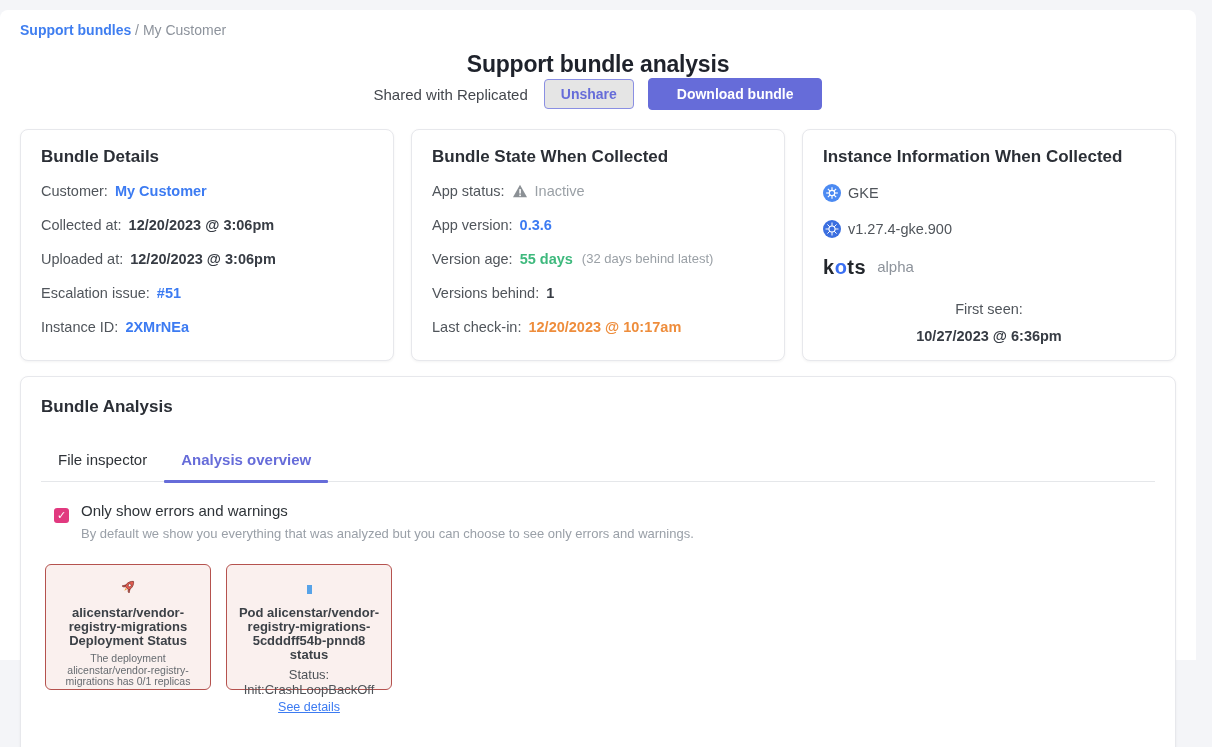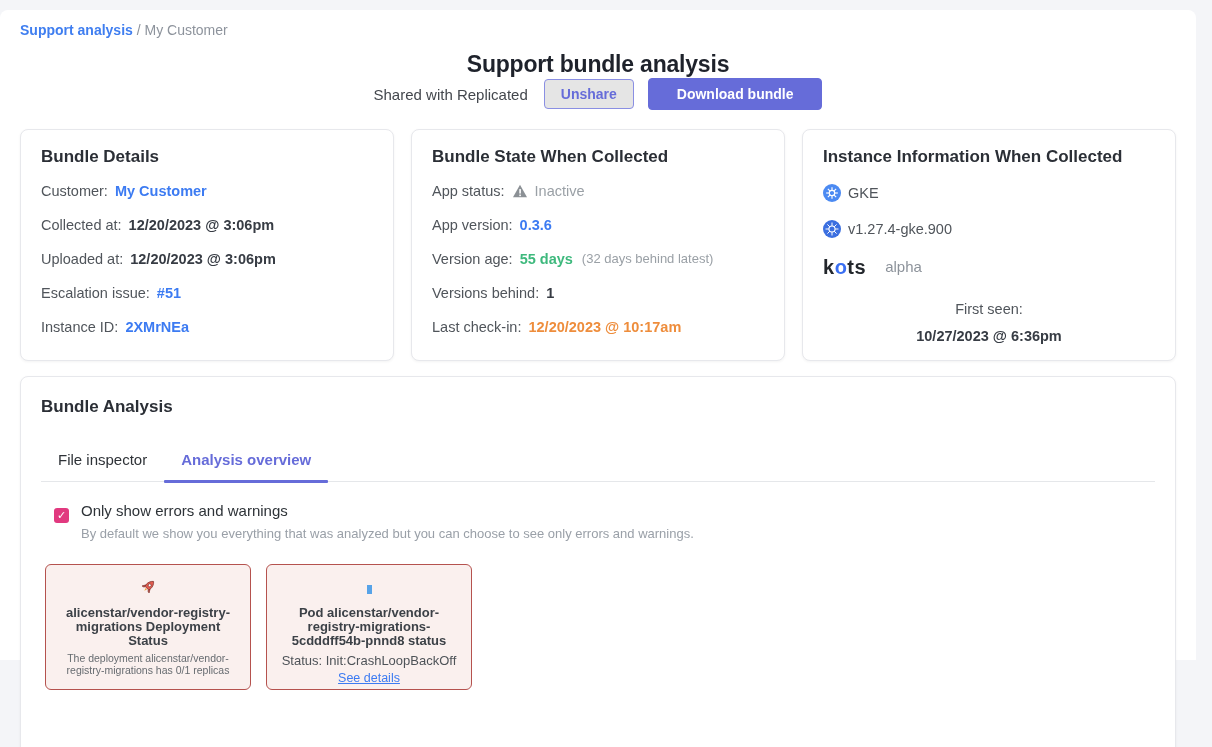--- a/index.html
+++ b/index.html
@@ -37,21 +37,21 @@
   .row { margin-top:14px; font-size:14.5px; color:#50555b; display:flex; align-items:center; gap:7px; line-height:20px; }
   .val-bold { color:#373c44; font-weight:700; }
   .val-link { color:#3c7bf2; font-weight:600; text-decoration:none; cursor:pointer; }
   .val-muted { color:#9aa0a6; }
   .val-green { color:#3eb97d; font-weight:700; }
   .val-orange { color:#ee8d3c; font-weight:600; }
   .note { font-size:13px; color:#9aa0a6; margin-left:2px; }
   .icon-gap { display:inline-flex; align-items:center; }
   .kots { font-size:20px; font-weight:800; color:#23272c; letter-spacing:0.5px; }
   .kots .o { color:#3a6ff2; }
-  .alpha { font-size:15px; color:#8d939b; margin-left:12px; }
+  .alpha { font-size:15px; color:#8d939b; margin-left:4px; }
   .k8s-row { margin-top:16px; }
   
   .analysis-card {
     margin:15px 20px 0; background:#fff; border:1px solid #e7e8ec; border-radius:8px;
     box-shadow:0 1px 3px rgba(0,0,0,.05); min-height:420px; padding-bottom:50px;
   }
   .analysis-title { padding:20px 20px 0; font-size:17px; font-weight:600; color:#2b2f36; }
   .tabs { display:flex; margin:24px 20px 0; border-bottom:1px solid #e5e7ea; }
   .tab { position:relative; padding:10px 17px 13px; font-size:15px; color:#2e3237; cursor:pointer; }
   .tab.active { color:#666cd9; font-weight:700; }
@@ -61,37 +61,37 @@
   }
   .filter-row { margin:20px 20px 0 33px; display:flex; gap:12px; align-items:flex-start; }
   .checkbox {
     width:15px; height:15px; background:#e1397f; border-radius:3px; flex:0 0 15px;
     color:#fff; font-size:11px; line-height:15px; text-align:center; margin-top:6px; cursor:pointer;
   }
   .filter-label { font-size:15px; color:#2e3338; }
   .filter-desc { font-size:13px; color:#9aa0a8; margin-top:7px; }
   .result-cards { margin:23px 20px 0 24px; display:flex; gap:15px; }
   .result-card {
-    width:206px; height:126px; background:#faf0ee; border:1px solid #b5524e; border-radius:6px;
+    width:166px; height:126px; background:#faf0ee; border:1px solid #b5524e; border-radius:6px;
     text-align:center; padding:13px 10px 8px; cursor:pointer;
   }
   .result-icon-slot { height:22px; display:flex; align-items:center; justify-content:center; }
   .pod-icon { display:inline-block; width:5px; height:9px; background:#57a3e8; }
   .result-title { font-size:13px; font-weight:700; color:#3c4147; line-height:14px; margin-top:6px; }
   .result-msg { font-size:10.5px; color:#666b70; line-height:11.5px; margin-top:5px; padding:0 4px; }
   .result-status { font-size:13px; color:#4e5358; margin-top:5px; }
   .result-link { font-size:12.5px; color:#3c7bf2; text-decoration:underline; margin-top:3px; display:inline-block; cursor:pointer; }
 </style>
 </head>
 <body>
 
 <div class="panel">
 
   <div class="breadcrumb">
-    <a>Support analysis</a>
+    <a>Support bundles</a>
     <span> / </span>
     <span>My Customer</span>
   </div>
 
   <div class="header-row">
     <div class="page-title">Support bundle analysis</div>
     <div class="header-right">
       <span class="shared-text">Shared with Replicated</span>
       <button class="btn btn-outline">Unshare</button>
       <button class="btn btn-fill">Download bundle</button>

